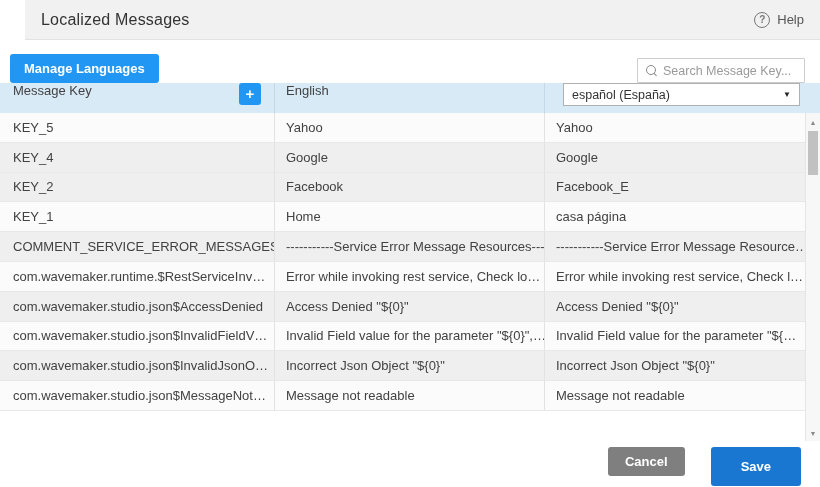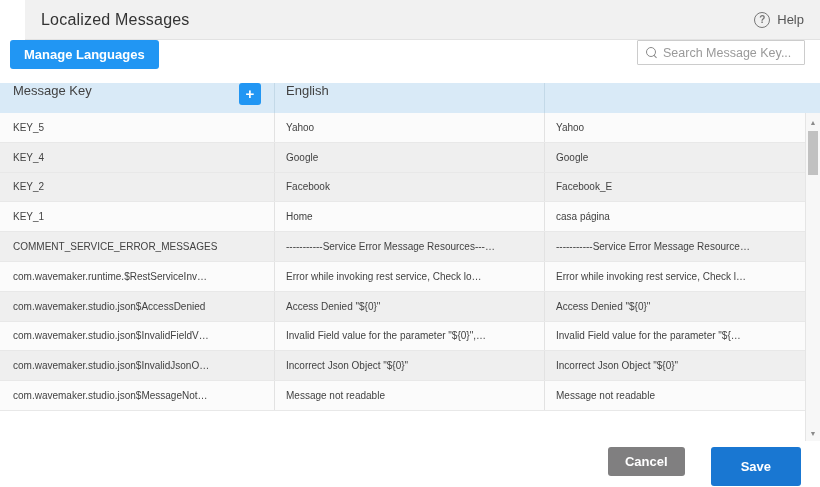--- a/index.html
+++ b/index.html
@@ -10,21 +10,21 @@
   .titlebar { height:40px; background:#f1f1f1; border-bottom:1px solid #e2e2e2;
               display:flex; align-items:center; padding:0 16px;margin-left:25px; }
   .title { font-size:16px; color:#333; letter-spacing:.2px; }
   .help { margin-left:auto; display:flex; align-items:center; gap:7px; color:#555;
           font-size:13px; cursor:pointer; }
   .help-circle { width:16px; height:16px; border:1.5px solid #777; border-radius:50%;
                  display:flex; align-items:center; justify-content:center;
                  font-size:10px; color:#777; font-weight:bold; }
 
   
-  .toolbar { height:43px; background:#fff; display:flex; align-items:flex-start; padding:0 10px 0 10px;gap:40px; }
+  .toolbar { height:43px; background:#fff; display:flex; align-items:flex-end; padding:0 10px 0 10px;gap:40px; }
   .btn { border:none; border-radius:3px; color:#fff; font-weight:bold; font-size:13px;
          font-family:"Liberation Sans", sans-serif; cursor:pointer; }
   .btn-manage { background:#2196f3; padding:7px 14px; }
   .searchbox { margin-left:auto; margin-right:5px; width:168px; height:25px; background:#fff;
                border:1px solid #ccc; border-radius:1px; display:flex; align-items:center;
                padding:0 8px; gap:6px; }
   .searchbox input { border:none; outline:none; width:100%; font-size:12.5px; color:#444;
                      font-family:"Liberation Sans", sans-serif; background:transparent; }
   .searchbox input::placeholder { color:#9a9a9a; }
   .search-glyph { width:11px; height:11px; flex:0 0 auto; position:relative; }
@@ -42,21 +42,21 @@
   .plus-btn { width:22px; height:22px; background:#2196f3; border:none; border-radius:3px;
               color:#fff; font-size:15px; line-height:20px; margin-right:13px; cursor:pointer;
               display:flex; align-items:center; justify-content:center; font-weight:bold; }
   .lang-select { width:237px; height:23px; background:#fff; border:1px solid #b0b0b0;
                  display:flex; align-items:center; justify-content:space-between;
                  padding:0 8px; font-size:12.5px; color:#333; cursor:pointer; }
   .caret { font-size:8px; color:#222; }
 
   
   .grid-body { height:328px; overflow:hidden; width:805px; }
-  .row { height:29.8px; display:flex; align-items:flex-start; font-size:10px; color:#424242;
+  .row { height:29.8px; display:flex; align-items:flex-start; font-size:13px; color:#424242;
          border-bottom:1px solid #e8e8e8; }
   .row.odd  { background:#fbfbfb; }
   .row.even { background:#efefef; }
   .cell { height:100%; display:flex; align-items:center; white-space:nowrap; overflow:hidden;
           border-right:1px solid #e2e2e2; }
   .cell.c-key { width:275px; padding-left:13px; }
   .cell.c-en  { width:270px; padding-left:11px; }
   .cell.c-tr  { width:260px; padding-left:11px; border-right:none; }
 
   
@@ -98,20 +98,26 @@
 
   <div class="grid-header">
     <div class="gh-cell col-key">
       <span>Message Key</span>
       <button class="plus-btn">
         <span>+</span>
       </button>
     </div>
     <div class="gh-cell col-en">
       <span>English</span>
+    </div>
+    <div class="gh-cell col-lang">
+      <div class="lang-select">
+        <span>español (España)</span>
+        <span class="caret">▼</span>
+      </div>
     </div>
   </div>
 
   <div class="grid-body">
     <div class="row odd">
       <div class="cell c-key">KEY_5</div>
       <div class="cell c-en">Yahoo</div>
       <div class="cell c-tr">Yahoo</div>
     </div>
 

